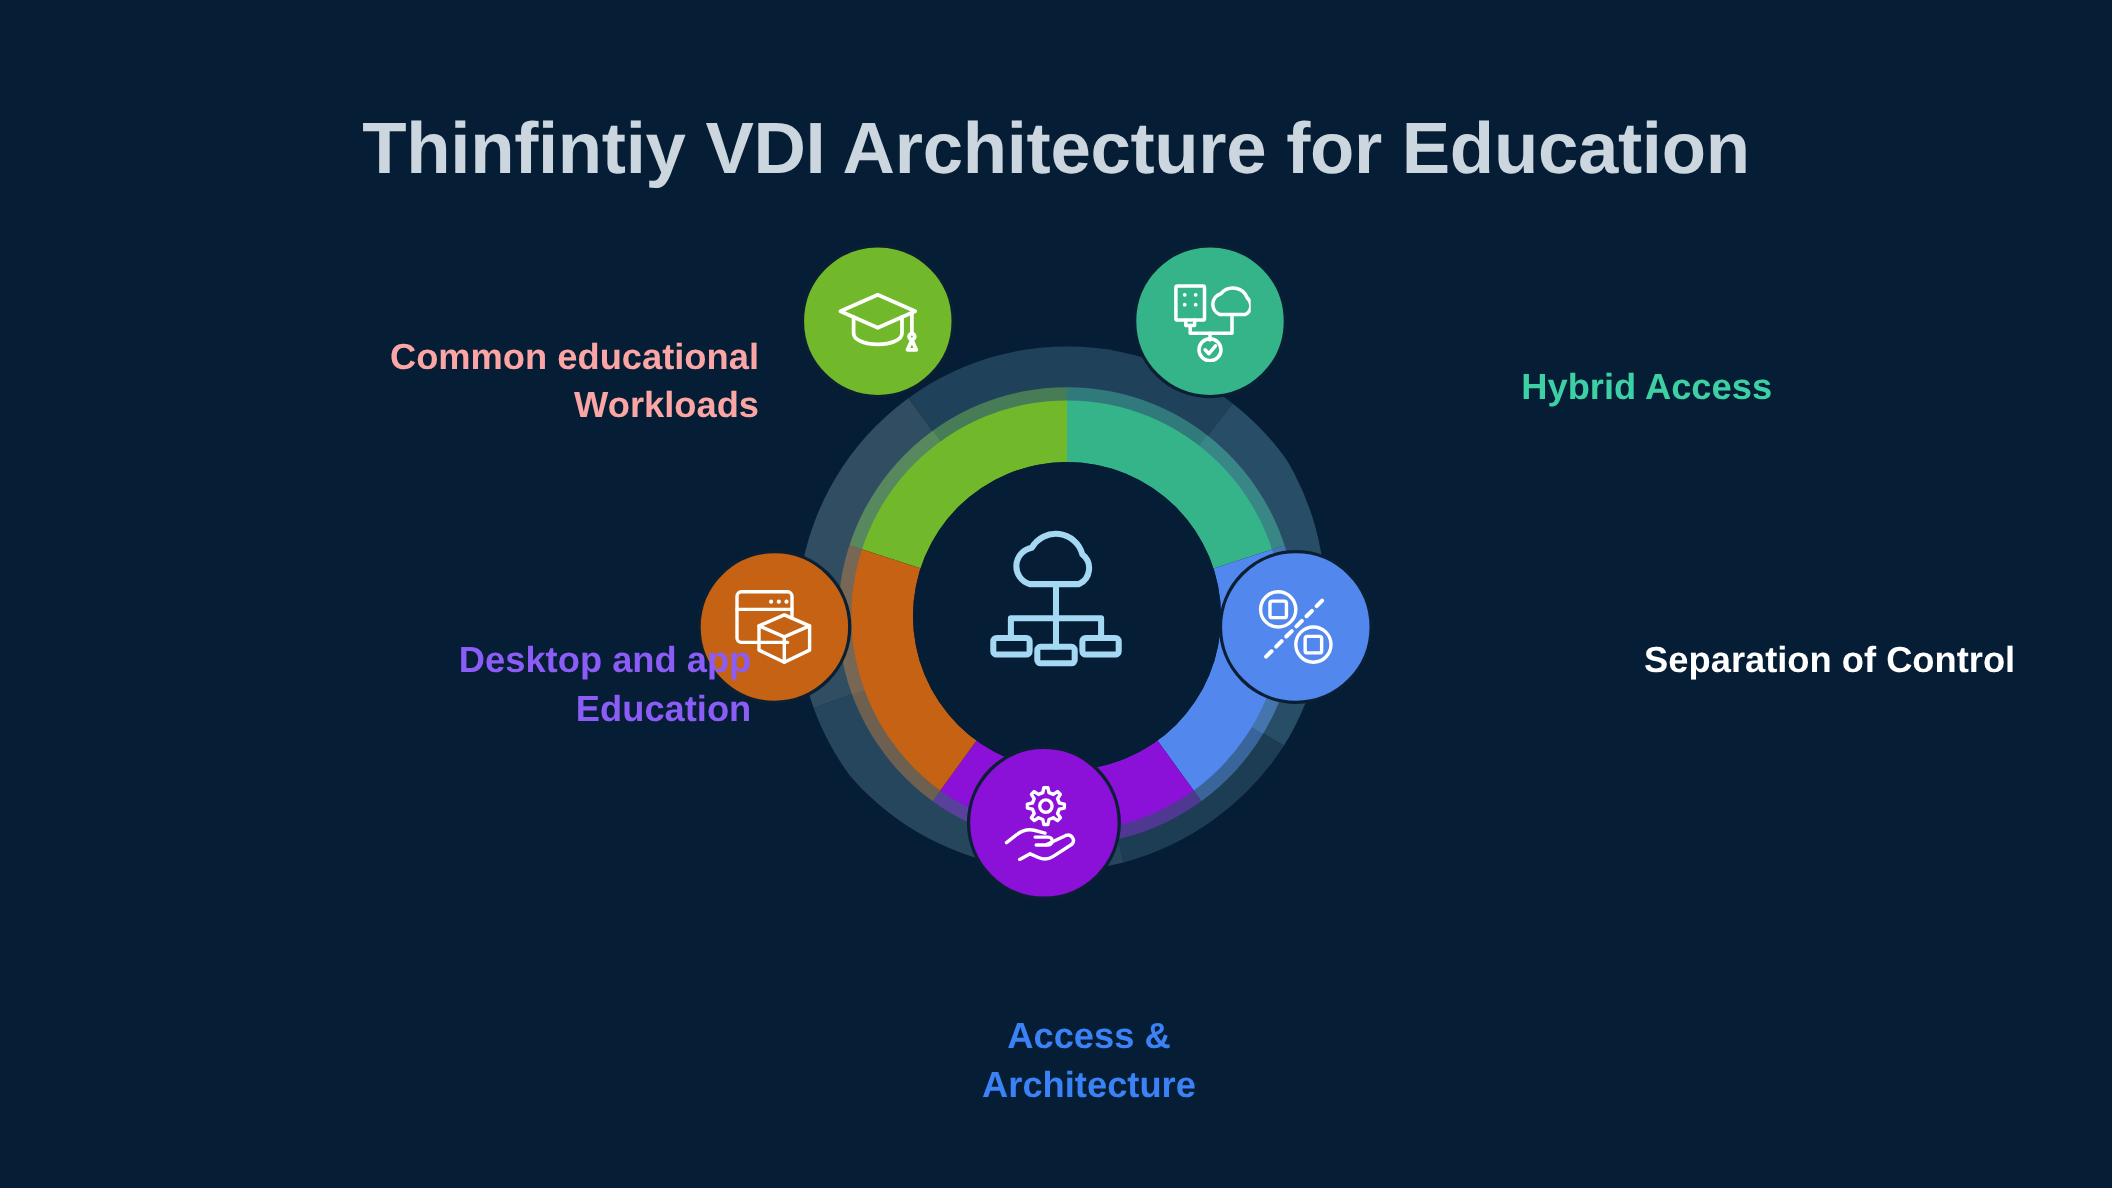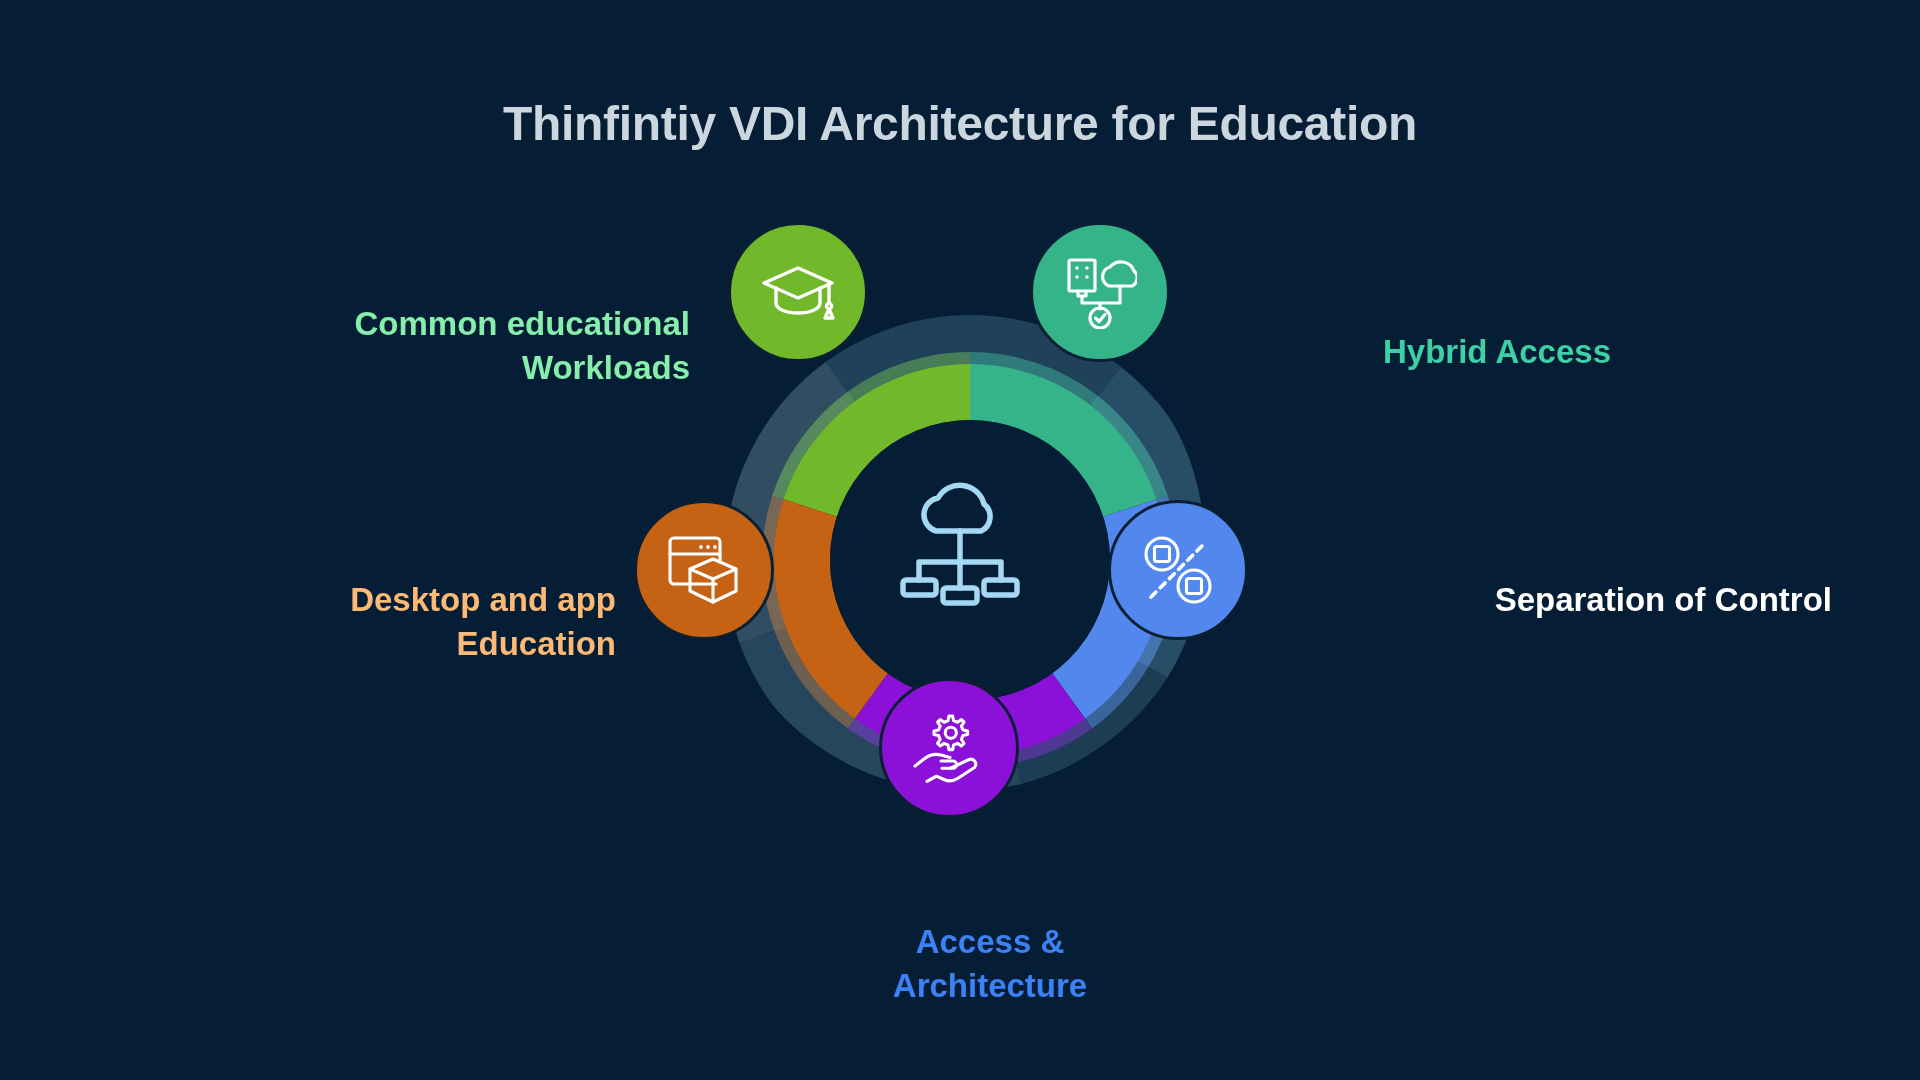--- a/index.html
+++ b/index.html
@@ -23,21 +23,21 @@
     background: #061e35;
   }
 
   
   #page-title {
     position: absolute;
     left: 0;
     top: 96px;
     width: 1920px;
     text-align: center;
-    font-size: 48px;
+    font-size: 66px;
     font-weight: bold;
     color: #ccd6de;
     letter-spacing: -0.3px;
     white-space: nowrap;
   }
 
   
   #wheel {
     position: absolute;
     left: 640px;
@@ -102,21 +102,21 @@
     position: absolute;
     font-size: 33px;
     font-weight: bold;
     line-height: 1.33;
   }
   #label-workloads {
     right: 1230px;
     top: 302px;
     width: 470px;
     text-align: right;
-    color: #86efac;
+    color: #fca5a5;
   }
   #label-hybrid {
     left: 1237px;
     top: 330px;
     width: 520px;
     text-align: center;
     color: #3ed0a5;
   }
   #label-separation {
     left: 1312px;
@@ -126,25 +126,25 @@
     color: #ffffff;
   }
   #label-access {
     left: 690px;
     top: 920px;
     width: 600px;
     text-align: center;
     color: #3b82f6;
   }
   #label-delivery {
-    right: 1304px;
+    right: 1237px;
     top: 578px;
     width: 470px;
     text-align: right;
-    color: #fdba74;
+    color: #8b5cf6;
   }
   .label .ln { display: block; }
 </style>
 </head>
 <body>
 
 <div id="stage">
 
   <div id="page-title">Thinfintiy VDI Architecture for Education</div>
 

